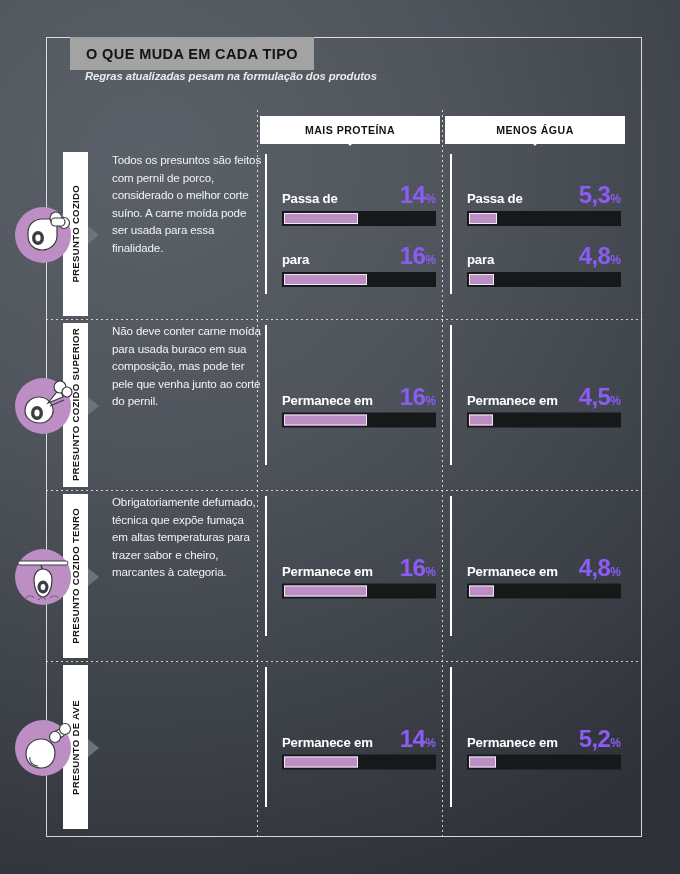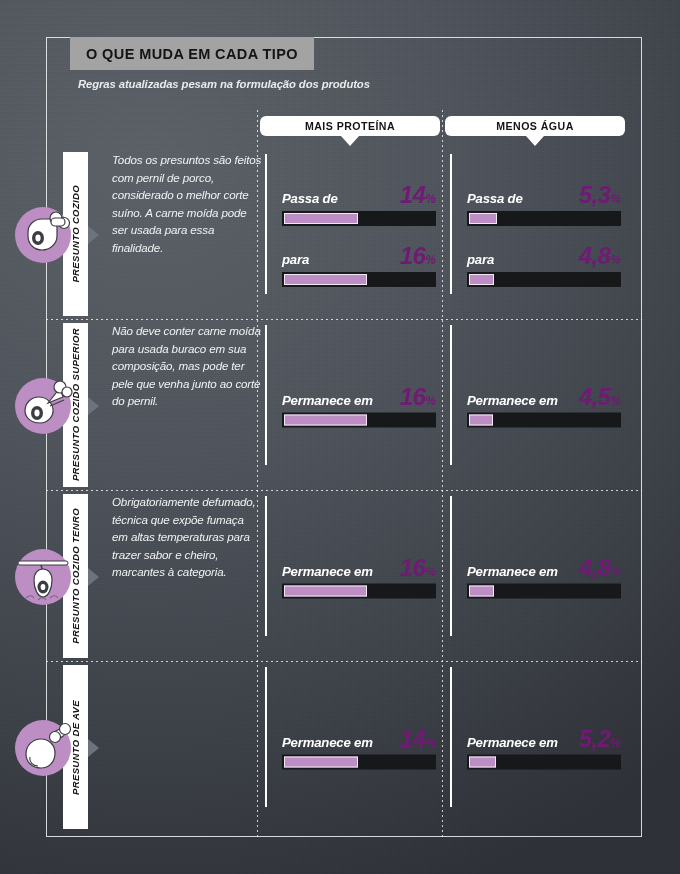--- a/index.html
+++ b/index.html
@@ -43,42 +43,40 @@
   }
   .title-box .t {
     font-size: 14.5px;
     font-weight: bold;
     letter-spacing: .4px;
     color: #141414;
     white-space: nowrap;
   }
   .subtitle {
     position: absolute;
-    left: 78px; top: 70px;
+    left: 85px; top: 70px;
     font-size: 11.3px;
     font-style: italic;
     font-weight: bold;
     color: #e9eaec;
     letter-spacing: -.1px;
     z-index: 6;
     white-space: nowrap;
-    margin-top: 8px;
   }
 
   
   .col-head {
     position: absolute;
     top: 116px;
-    height: 20px;
+    height: 28px;
     background: #ffffff;
     z-index: 6;
     display: flex;
     align-items: center;
     justify-content: center;
-    border-radius: 6px;
   }
   .col-head .lab {
     font-size: 10.6px;
     font-weight: bold;
     letter-spacing: .45px;
     color: #141414;
     white-space: nowrap;
   }
   .col-head::after {
     content: "";
@@ -111,21 +109,20 @@
   
   .rows {
     position: absolute;
     left: 46px; top: 149px;
     width: 596px;
     z-index: 4;
   }
   .row {
     position: relative;
     height: 171px;
-    font-style: italic;
   }
   .row + .row { margin-top: 0; }
 
   
   .row:not(:last-child)::after {
     content: "";
     position: absolute;
     left: 0; right: 0; bottom: 0;
     height: 1px;
     background-image: linear-gradient(to right, rgba(255,255,255,.75) 0 2px, rgba(255,255,255,0) 2px 5px);
@@ -223,21 +220,21 @@
   .m-label {
     font-size: 13.2px;
     font-weight: bold;
     color: #ffffff;
     letter-spacing: -.2px;
     white-space: nowrap;
   }
   .m-val {
     font-size: 24px;
     font-weight: bold;
-    color: #701a75;
+    color: #8b5cf6;
     letter-spacing: -.6px;
     line-height: 1;
     white-space: nowrap;
   }
   .m-val .pct {
     font-size: 12px;
     letter-spacing: 0;
   }
 
   .bar {

